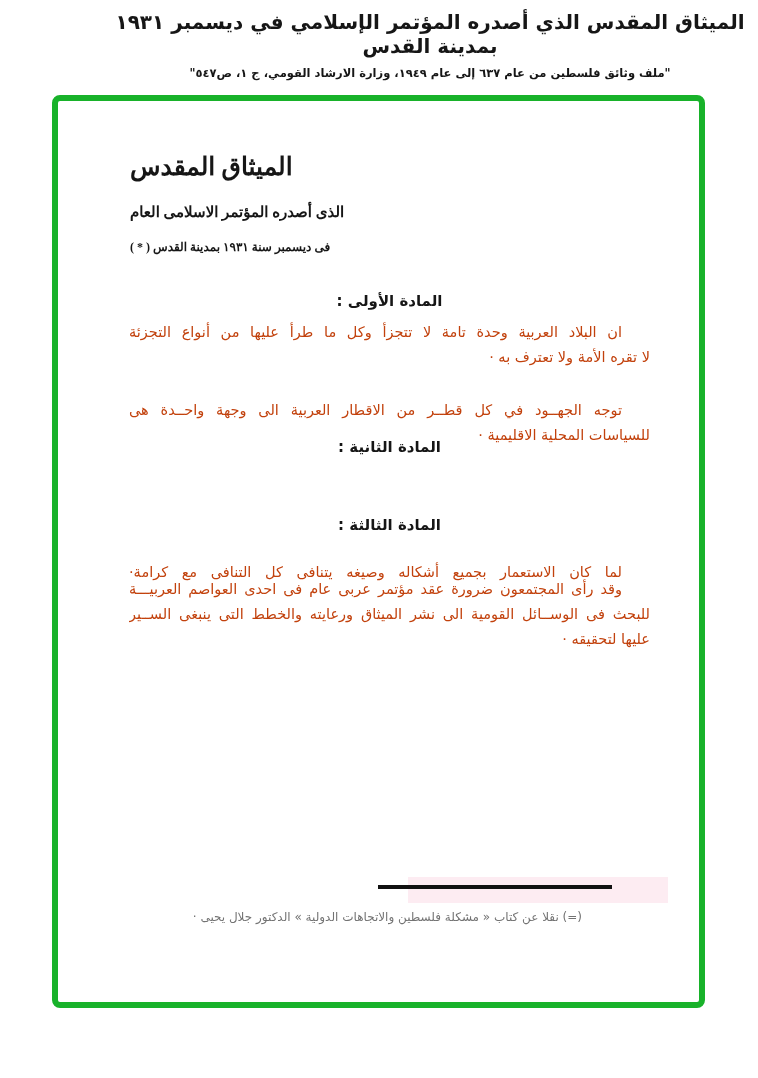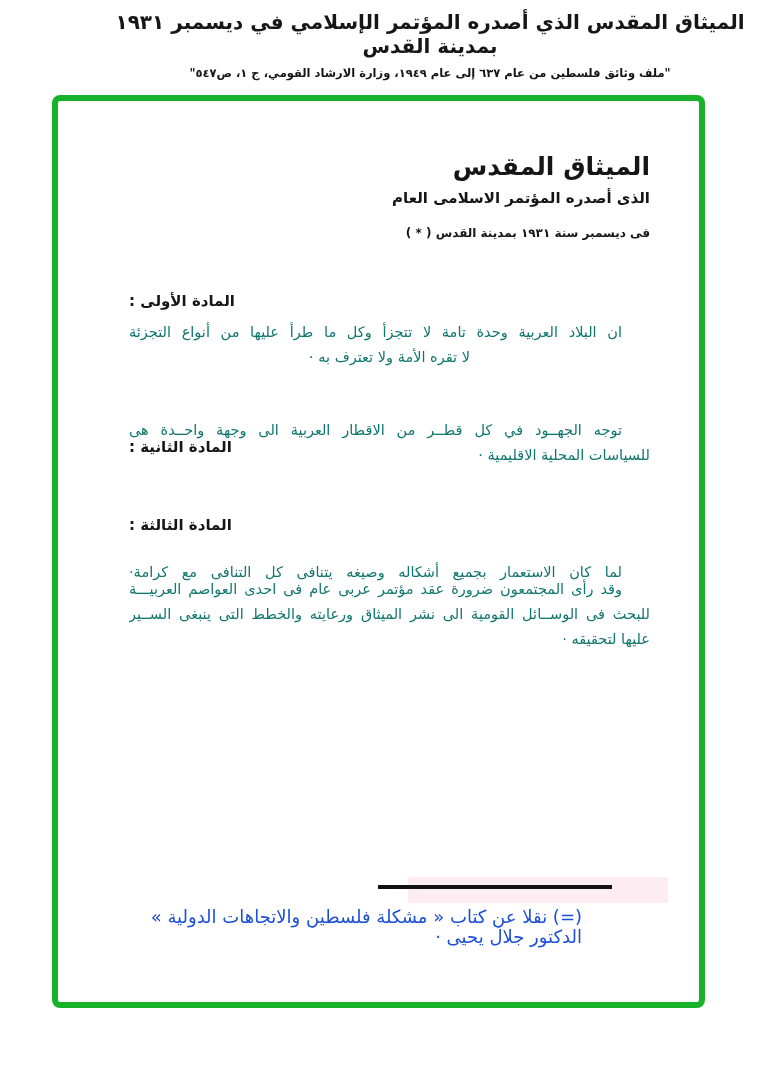--- a/index.html
+++ b/index.html
@@ -22,42 +22,42 @@
   
   .frame {
     left:52px; top:95px;
     width:653px; height:913px;
     border:6px solid #18b22a;
     border-radius:8px;
     background:transparent;
   }
 
   
-  .title-block { left:130px; top:152px; width:520px; text-align:right; direction:rtl; }
+  .title-block { left:130px; top:152px; width:520px; text-align:left; direction:rtl;font-family:Liberation Serif, serif; }
   .doc-title { font-size:25px; font-weight:bold; }
-  .doc-sub1  { font-size:15px; font-weight:bold; margin-top:8px; }
+  .doc-sub1  { font-size:15px; font-weight:bold; margin-top:22px; }
   .doc-sub2  { font-size:12px; font-weight:bold; margin-top:19px; }
 
   
-  .bodytxt { direction:rtl; font-size:14.5px; line-height:25px; color:#0f766e; }
-  .sect-h { left:129px; width:521px; font-weight:bold; font-size:15px; direction:rtl; text-align:left; }
+  .bodytxt { direction:rtl; font-size:14.5px; line-height:25px; color:#c2410c; }
+  .sect-h { left:129px; width:521px; font-weight:bold; font-size:15px; direction:rtl; text-align:center; }
   .para   { left:129px; width:521px; }
   .line   { height:25px; overflow:hidden; }
   .jl  { text-align:justify; text-align-last:justify; }
   .jli { text-align:justify; text-align-last:justify; padding-right:28px; }
   .ll  { text-align:right;  }
-  .lc  { text-align:center; }
+  .lc  { }
 
   
   .pink-highlight { left:408px; top:877px; width:260px; height:26px; background:#fdecf2; }
   .foot-rule { left:378px; top:885px; width:234px; height:4px; background:#111111; }
   .footnote {
     left:150px; top:907px; width:432px;
     direction:rtl; text-align:right;
-    font-size:18px; line-height:20px; color:#1d4ed8;
+    font-size:12px; line-height:20px; color:#737373;
   }
 </style>
 </head>
 <body>
 
 <header class="abs hdr">
   <div class="hdr-line1">الميثاق المقدس الذي أصدره المؤتمر الإسلامي في ديسمبر ١٩٣١ بمدينة القدس</div>
   <div class="hdr-line2">"ملف وثائق فلسطين من عام ٦٣٧ إلى عام ١٩٤٩، وزارة الارشاد القومي، ج ١، ص٥٤٧"</div>
 </header>
 
@@ -69,21 +69,21 @@
   <div class="doc-sub2">فى ديسمبر سنة ١٩٣١ بمدينة القدس ( * )</div>
 </section>
 
 <h3 class="abs sect-h" style="top:292px;">المادة الأولى :</h3>
 <div class="abs para bodytxt" style="top:320px;">
   <div class="line jli">ان البلاد العربية وحدة تامة لا تتجزأ وكل ما طرأ عليها من أنواع التجزئة</div>
   <div class="line lc">لا تقره الأمة ولا تعترف به ·</div>
 </div>
 
 <h3 class="abs sect-h" style="top:394px;margin-top:44px;">المادة الثانية :</h3>
-<div class="abs para bodytxt" style="top:418px;">
+<div class="abs para bodytxt" style="top:398px;">
   <div class="line jli">توجه الجهــود في كل قطــر من الاقطار العربية الى وجهة واحــدة هى</div>
   <div class="line ll">للسياسات المحلية الاقليمية ·</div>
 </div>
 
 <h3 class="abs sect-h" style="top:516px;">المادة الثالثة :</h3>
 <div class="abs para bodytxt" style="top:560px;">
   <div class="line jli">لما كان الاستعمار بجميع أشكاله وصيغه يتنافى كل التنافى مع كرامة·</div>
 </div>
 
 <div class="abs para bodytxt" style="top:577px;">

